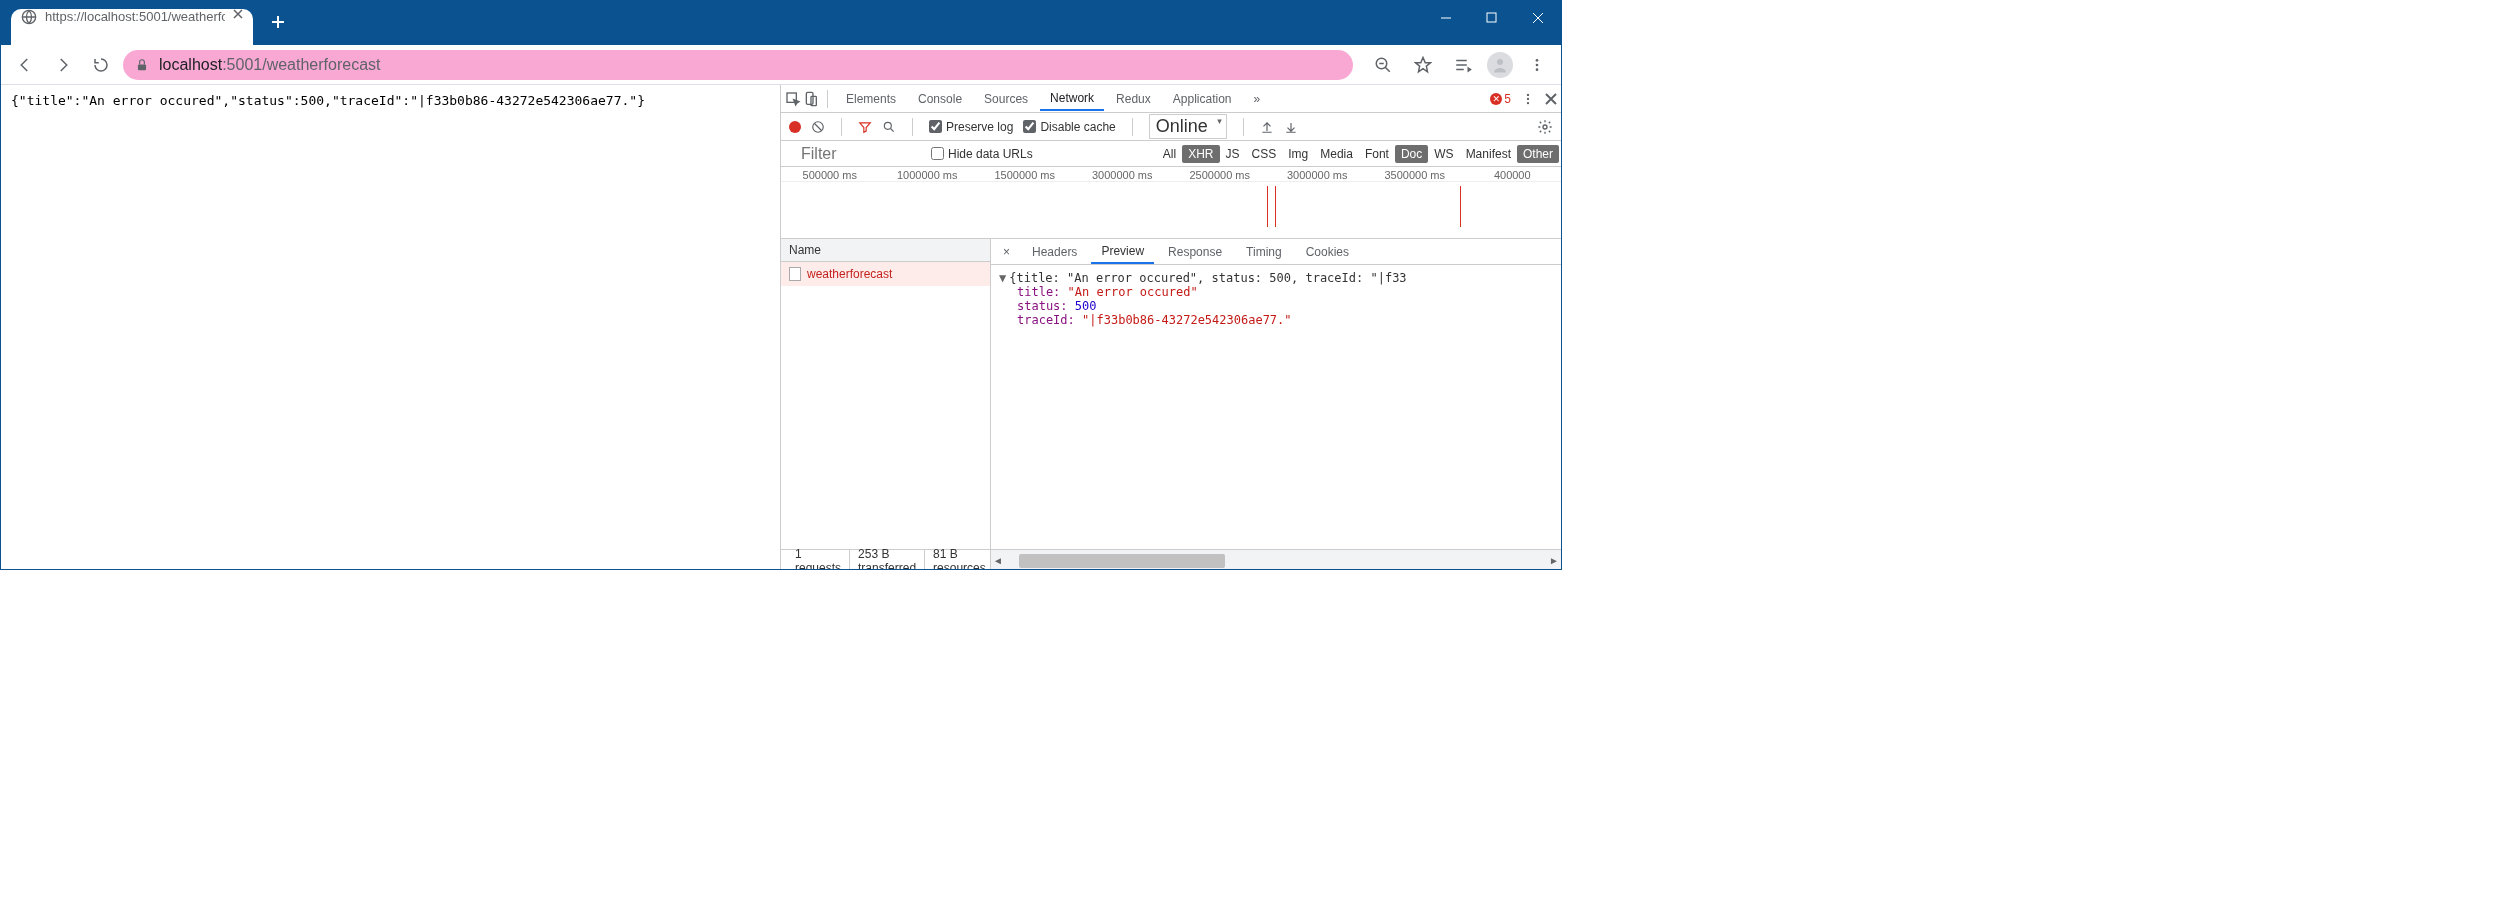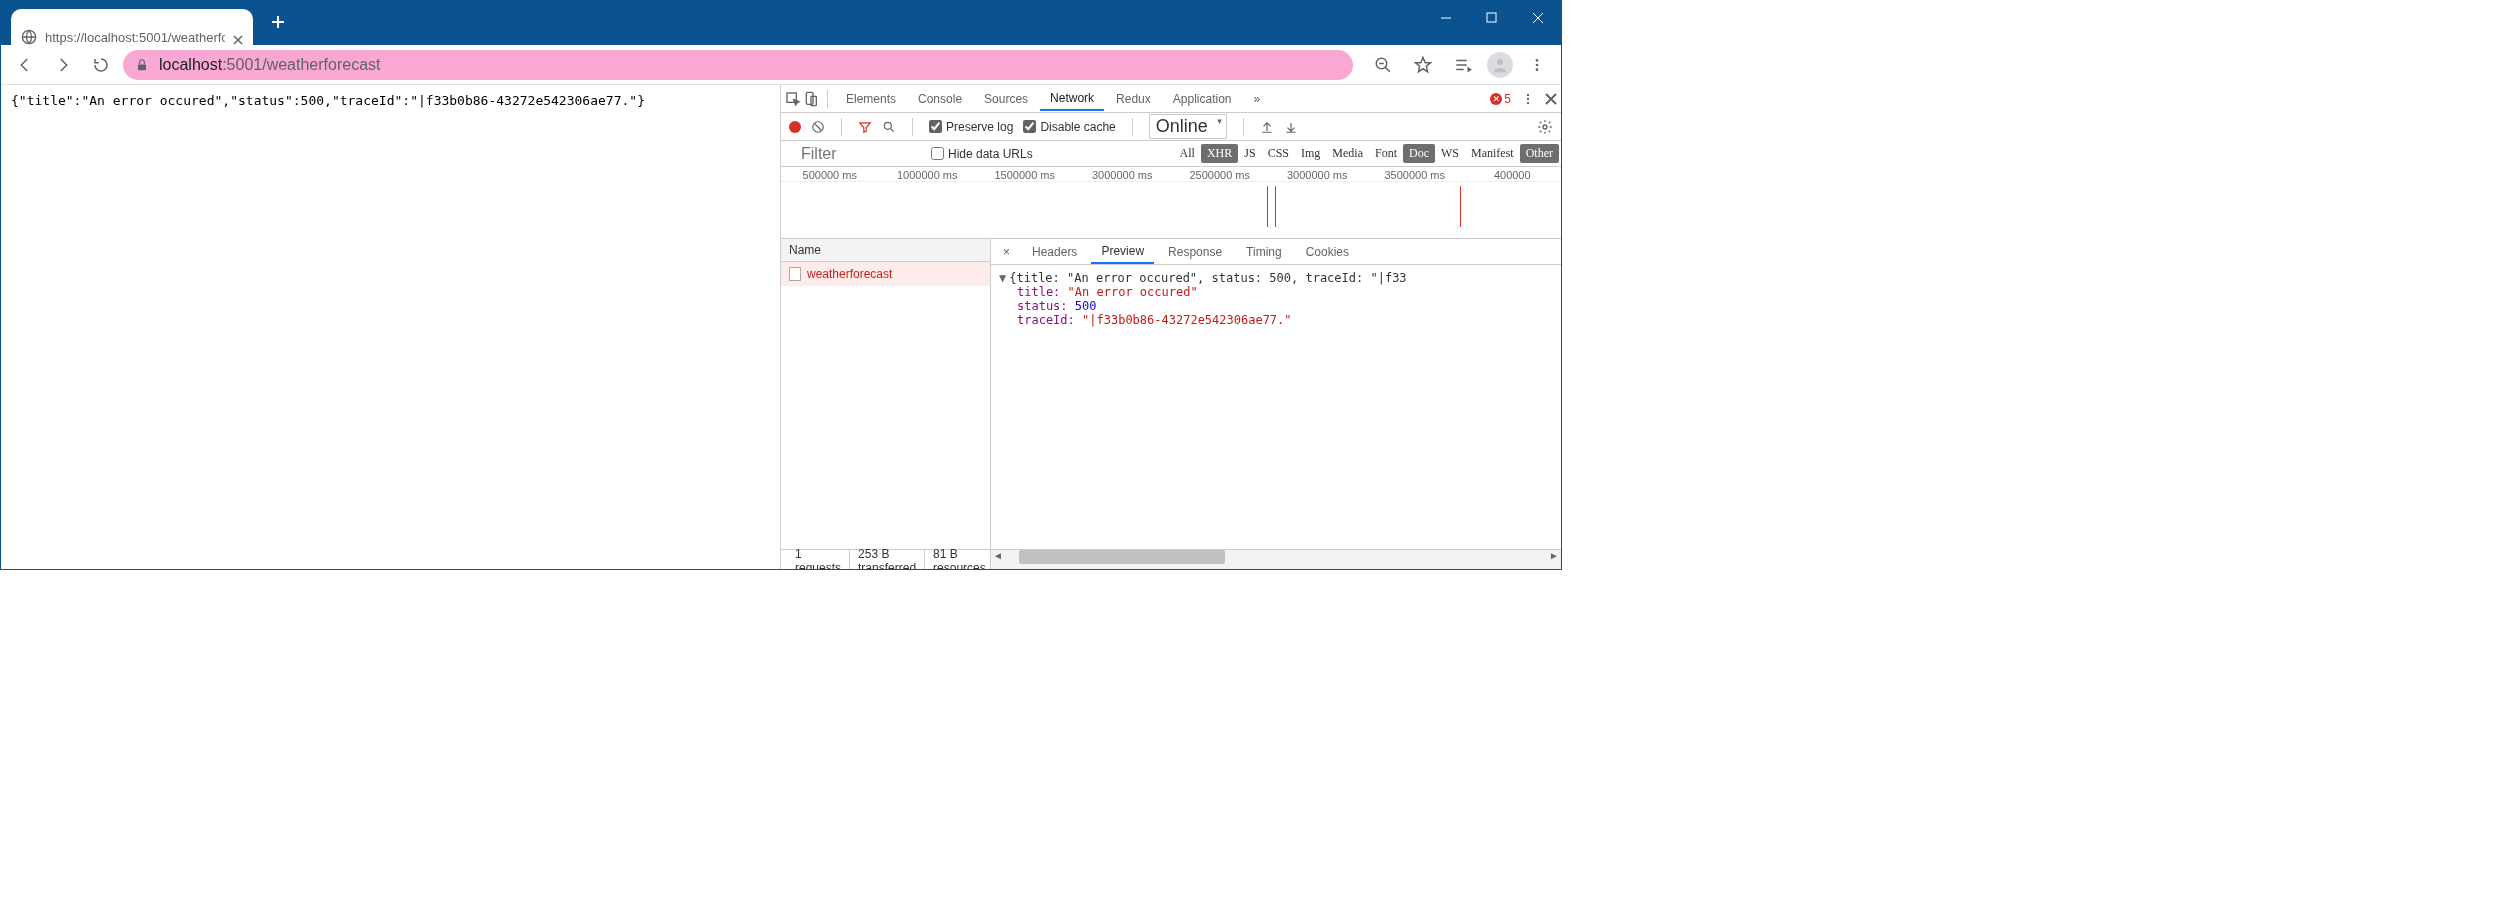--- a/index.html
+++ b/index.html
@@ -1,19 +1,19 @@
 <!DOCTYPE html>
 <html><head>
 <meta charset="utf-8">
 <style>
   * { box-sizing: border-box; margin: 0; padding: 0; }
   body { font-family: "Segoe UI", Arial, sans-serif; font-size: 13px; background: #fff; width: 1562px; height: 570px; overflow: hidden; border: 1px solid #0b5390;}
   
   .titlebar { background: #0b5390; height: 44px; display: flex; align-items: flex-end; position: relative; }
-  .tab { background: #fff; border-radius: 10px 10px 0 0; height: 36px; margin-left: 10px; display: flex; align-items: flex-end; padding: 0 10px 0 10px; min-width: 240px; gap: 8px; position: relative;}
+  .tab { background: #fff; border-radius: 10px 10px 0 0; height: 36px; margin-left: 10px; display: flex; align-items: flex-start; padding: 0 10px 0 10px; min-width: 240px; gap: 8px; position: relative;}
   .tab-title { font-size: 13px; color: #5f6368; white-space: nowrap; overflow: hidden; text-overflow: clip; max-width: 180px;}
   .window-controls { position: absolute; right: 0; top: 0; display: flex; height: 34px; }
   .wc-btn { width: 46px; display: flex; align-items: center; justify-content: center; color: #fff; }
   .new-tab-btn { color:#fff; margin-left: 18px; align-self:center; padding-bottom:2px; }
 
   .addressbar-row { background:#fff; border-bottom: 1px solid #dcdfe3; height: 40px; display:flex; align-items:center; padding: 0 8px; gap: 6px;}
   .nav-btn { width: 32px; height:32px; display:flex; align-items:center; justify-content:center; color:#5f6368; border-radius:50%; }
   .omnibox { flex:1; background:#f9a8d4; border-radius: 18px; height: 30px; display:flex; align-items:center; padding: 0 12px; gap:10px; color:#202124; font-size:15px;}
   .omnibox .url-display { display:flex; align-items:baseline; gap:0; font-size:16px;}
   .url-host { color:#202124;}
@@ -39,21 +39,21 @@
   .tb-ico { color:#5f6368; display:flex; align-items:center;}
   .tb-ico.funnel { color:#d93025;}
   .chk { display:flex; align-items:center; gap:4px;}
   .chk input { accent-color:#5f6368;}
   .throttle { border:1px solid #ccc; padding:1px 18px 1px 6px; font-size:18px; position:relative; color:#333; background:#fff;}
   .throttle::after{content:"▾"; position:absolute; right:4px; font-size:9px; color:#666;}
   .gear-right { margin-left:auto;}
 
   .dt-filterrow { display:flex; align-items:center; height:26px; border-bottom:1px solid #ccc; font-size:12px; }
   .filter-input { border:none; outline:none; padding: 0 8px; height:100%; width: 130px; font-size:16px; color:#5f6368;margin-left:12px;}
-  .type-filters { display:flex; align-items:center; gap:0; margin-left:auto; padding-right:2px;font-family:Liberation Serif, serif;}
+  .type-filters { display:flex; align-items:center; gap:0; margin-left:auto; padding-right:2px;}
   .type-btn { padding: 2px 6px; color:#333; font-size:12px; border-radius:2px;}
   .type-btn.active { background:#6e6e6e; color:#fff;}
   .hide-urls {display:flex; align-items:center; gap:4px; margin: 16px 8px;}
 
   .timeline { height: 72px; border-bottom:1px solid #ccc; position:relative; background:#fff; overflow:hidden;}
   .timeline-ticks { display:flex; font-size:11px; color:#666; padding: 2px 0 0 0;}
   .timeline-ticks span { flex:1; text-align:center; white-space:nowrap;}
   .overview { position:relative; height:50px; border-top:1px solid #eee;}
   .ov-bar { position:absolute; top:4px; bottom:4px; width:1px; background:#d93025;}
 
@@ -70,21 +70,21 @@
   .detail-tab { padding:4px 10px; color:#5f6368; cursor:pointer; font-size:12px;}
   .detail-tab.active { color:#333; border-bottom:2px solid #1a73e8;}
   .preview-body { flex:1; padding: 6px 8px; font-family: Consolas, monospace; font-size:12px; overflow:auto; white-space:nowrap;}
   .preview-body .key { color:#881280;}
   .preview-body .str { color:#c41a16;}
   .preview-body .num { color:#1c00cf;}
   .preview-body .pun { color:#333;}
   .tree-toggle { color:#666; cursor:pointer; padding-right:3px;}
   .indent { padding-left: 18px;}
 
-  .statusbar { border-top:1px solid #ccc; height:22px; display:flex; align-items:flex-start; font-size:12px;}
+  .statusbar { border-top:1px solid #ccc; height:22px; display:flex; align-items:center; font-size:12px;}
   .reqlist .statusbar { padding: 0 6px; gap:0; color:#333;}
   .stat-cell { padding:0 8px; border-right:1px solid #ccc; height:100%; display:flex; align-items:center;}
   .detail .statusbar { padding:0; background:#f1f3f4;}
   .h-scroll { flex:1; height:14px; background:#f1f3f4; position:relative; margin:0 14px;}
   .h-scroll-track { position:absolute; left:0; right:0; height:14px; background:#f1f3f4;}
   .h-scroll-thumb { position:absolute; left:0; width:40%; height:14px; background:#c1c1c1; border-radius:2px;}
   .scroll-arrow { width:14px; text-align:center; color:#666; font-size:10px;}
 
   svg { display:block; }
 </style>

